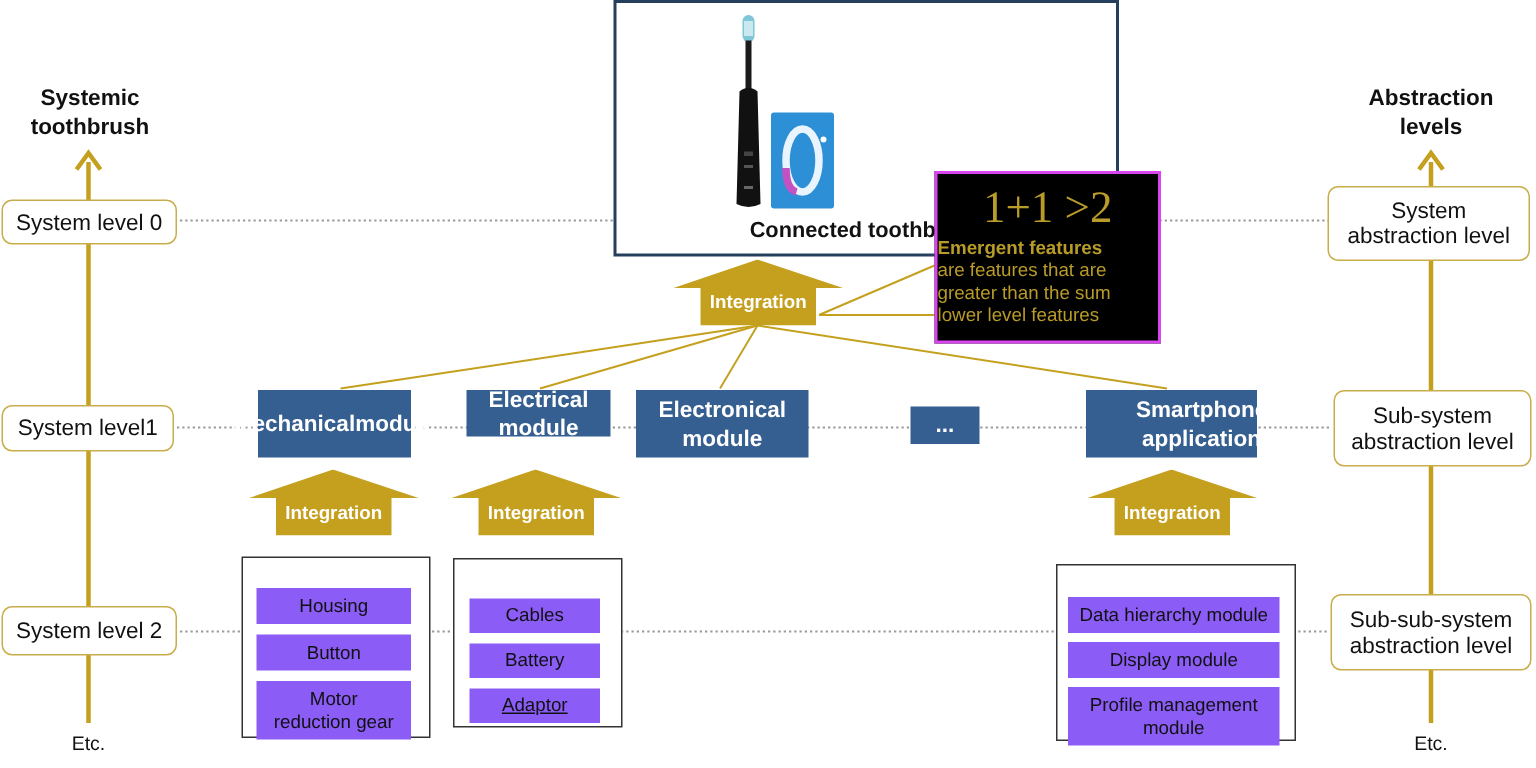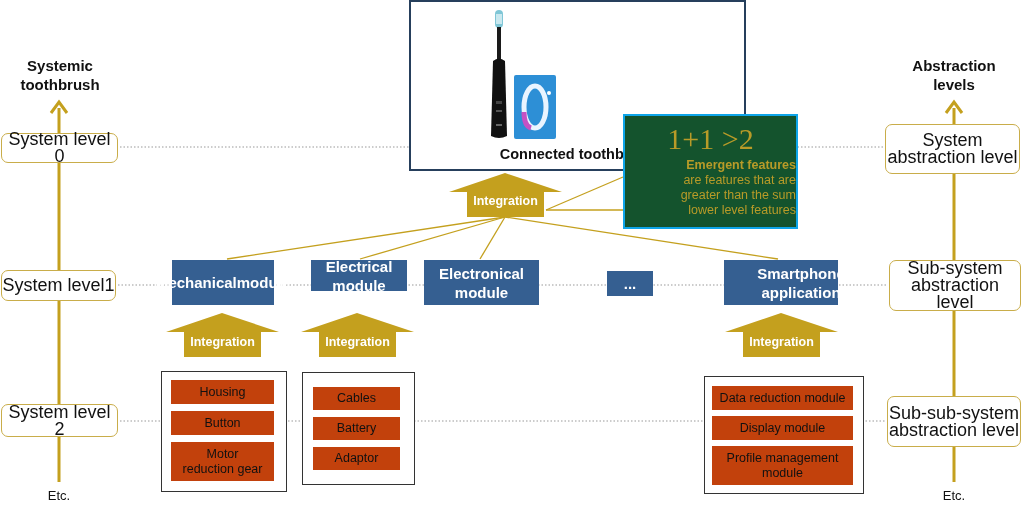--- a/index.html
+++ b/index.html
@@ -1,29 +1,29 @@
 <!DOCTYPE html>
 <html><head>
 <meta charset="utf-8">
 <style>
   html, body { margin: 0; padding: 0; background: #ffffff; }
   body { width: 1024px; height: 512px; position: relative; overflow: hidden; font-family: "Liberation Sans", sans-serif; color: #111; }
   .abs { position: absolute; }
   svg.lines { position: absolute; left: 0; top: 0; width: 1024px; height: 512px; }
   .axis-title { font-weight: bold; font-size: 15px; text-align: center; line-height: 19px; }
-  .level-box { background: #fff; border: 1.5px solid #c9ad4a; border-radius: 7px; font-size: 18px; text-align: center; display: flex; align-items: center; justify-content: center; line-height: 17px; box-sizing: border-box; }
+  .level-box { background: #fff; border: 1.5px solid #c9ad4a; border-radius: 7px; font-size: 15px; text-align: center; display: flex; align-items: center; justify-content: center; line-height: 17px; box-sizing: border-box; }
   .etc { font-size: 13px; text-align: center; width: 60px; }
   .module { background: #355f91; color: #fff; font-weight: bold; font-size: 15px; text-align: center; display: flex; align-items: center; justify-content: center; line-height: 19px; box-sizing: border-box; }
   .integ { position: absolute; }
   .integ-label { position: absolute; color: #fff; font-weight: bold; font-size: 12.5px; text-align: center; width: 100%; }
   .group { border: 1.5px solid #333; background: #fff; box-sizing: border-box; }
-  .item { background: #c2410c; font-size: 12.5px; text-align: center; display: flex; align-items: center; justify-content: center; line-height: 15px; position: absolute; box-sizing: border-box; }
+  .item { background: #8b5cf6; font-size: 12.5px; text-align: center; display: flex; align-items: center; justify-content: center; line-height: 15px; position: absolute; box-sizing: border-box; margin-top: 12px; }
   .product { border: 2px solid #263f5c; background: #fff; box-sizing: border-box; }
   .callout-eq { font-family: "Liberation Serif", serif; font-size: 30px; color: #b89b28; text-align: center; }
-  .callout-text { font-size: 12.5px; color: #b89b28; text-align: right; line-height: 15px; }
+  .callout-text { font-size: 12.5px; color: #b89b28; text-align: left; line-height: 15px; }
 </style>
 </head>
 <body>
 
 <svg class="lines" viewBox="0 0 1024 512">
 
   <line x1="120" y1="147" x2="410" y2="147" stroke="#999" stroke-width="1.2" stroke-dasharray="1.5,2"></line>
   <line x1="745" y1="147" x2="886" y2="147" stroke="#999" stroke-width="1.2" stroke-dasharray="1.5,2"></line>
   <line x1="118" y1="285" x2="886" y2="285" stroke="#999" stroke-width="1.2" stroke-dasharray="1.5,2"></line>
   <line x1="120" y1="421" x2="886" y2="421" stroke="#999" stroke-width="1.2" stroke-dasharray="1.5,2"></line>
@@ -90,21 +90,21 @@
     <rect x="15" y="118" width="6" height="2" fill="#666"></rect>
 
     <rect x="33" y="69" width="42" height="64" rx="2" fill="#2d8fd6"></rect>
     <ellipse cx="54" cy="101" rx="11" ry="21" fill="none" stroke="#e9f4ff" stroke-width="5"></ellipse>
     <path d="M43 106 Q43 120 50 122" fill="none" stroke="#c451c4" stroke-width="5"></path>
     <circle cx="68" cy="87" r="2" fill="#fff"></circle>
   </svg>
   <div class="abs" style="left:0; top:144px; width:100%; text-align:center; font-weight:bold; font-size:14.5px;">Connected toothbrush</div>
 </div>
 
-<div class="abs" style="left:623px; top:114px; width:175px; height:115px; border:2px solid #0ea5e9; box-sizing:border-box; background:#14532d;">
+<div class="abs" style="left:623px; top:114px; width:151px; height:115px; border:2px solid #d946ef; box-sizing:border-box; background:#000000;">
   <div class="callout-eq" style="margin-top:6px;">1+1 &gt;2</div>
   <div class="callout-text" style="font-weight:bold; margin-top:2px;">Emergent features</div>
   <div class="callout-text">are features that are</div>
   <div class="callout-text">greater than the sum</div>
   <div class="callout-text">lower level features</div>
 </div>
 
 <div class="integ" style="left:449px; top:173px; width:113px; height:44px;">
   <svg width="113" height="44" viewBox="0 0 113 44">
     <polygon points="56,0 113,19 95,19 95,44 18,44 18,19 0,19" fill="#c4a01e"></polygon>
@@ -158,23 +158,23 @@
   <div class="item" style="left:9px; top:39px; width:103px; height:24px;">Button</div>
   <div class="item" style="left:9px; top:70px; width:103px; height:39px; flex-direction:column;align-items:center;">
     <span>Motor</span>
     <span>reduction gear</span>
   </div>
 </div>
 
 <div class="abs group" style="left:302px; top:372px; width:113px; height:113px;">
   <div class="item" style="left:10px; top:14px; width:87px; height:23px;">Cables</div>
   <div class="item" style="left:10px; top:44px; width:87px; height:23px;">Battery</div>
-  <div class="item" style="left:10px; top:74px; width:87px; height:23px;">Adaptor</div>
+  <div class="item" style="left:10px; top:74px; width:87px; height:23px;text-decoration:underline;">Adaptor</div>
 </div>
 
 <div class="abs group" style="left:704px; top:376px; width:160px; height:118px;">
-  <div class="item" style="left:7px; top:9px; width:141px; height:24px;">Data reduction module</div>
+  <div class="item" style="left:7px; top:9px; width:141px; height:24px;">Data hierarchy module</div>
   <div class="item" style="left:7px; top:39px; width:141px; height:24px;">Display module</div>
   <div class="item" style="left:7px; top:69px; width:141px; height:39px; flex-direction:column;">
     <span>Profile management</span>
     <span>module</span>
   </div>
 </div>
 
 </body></html>

